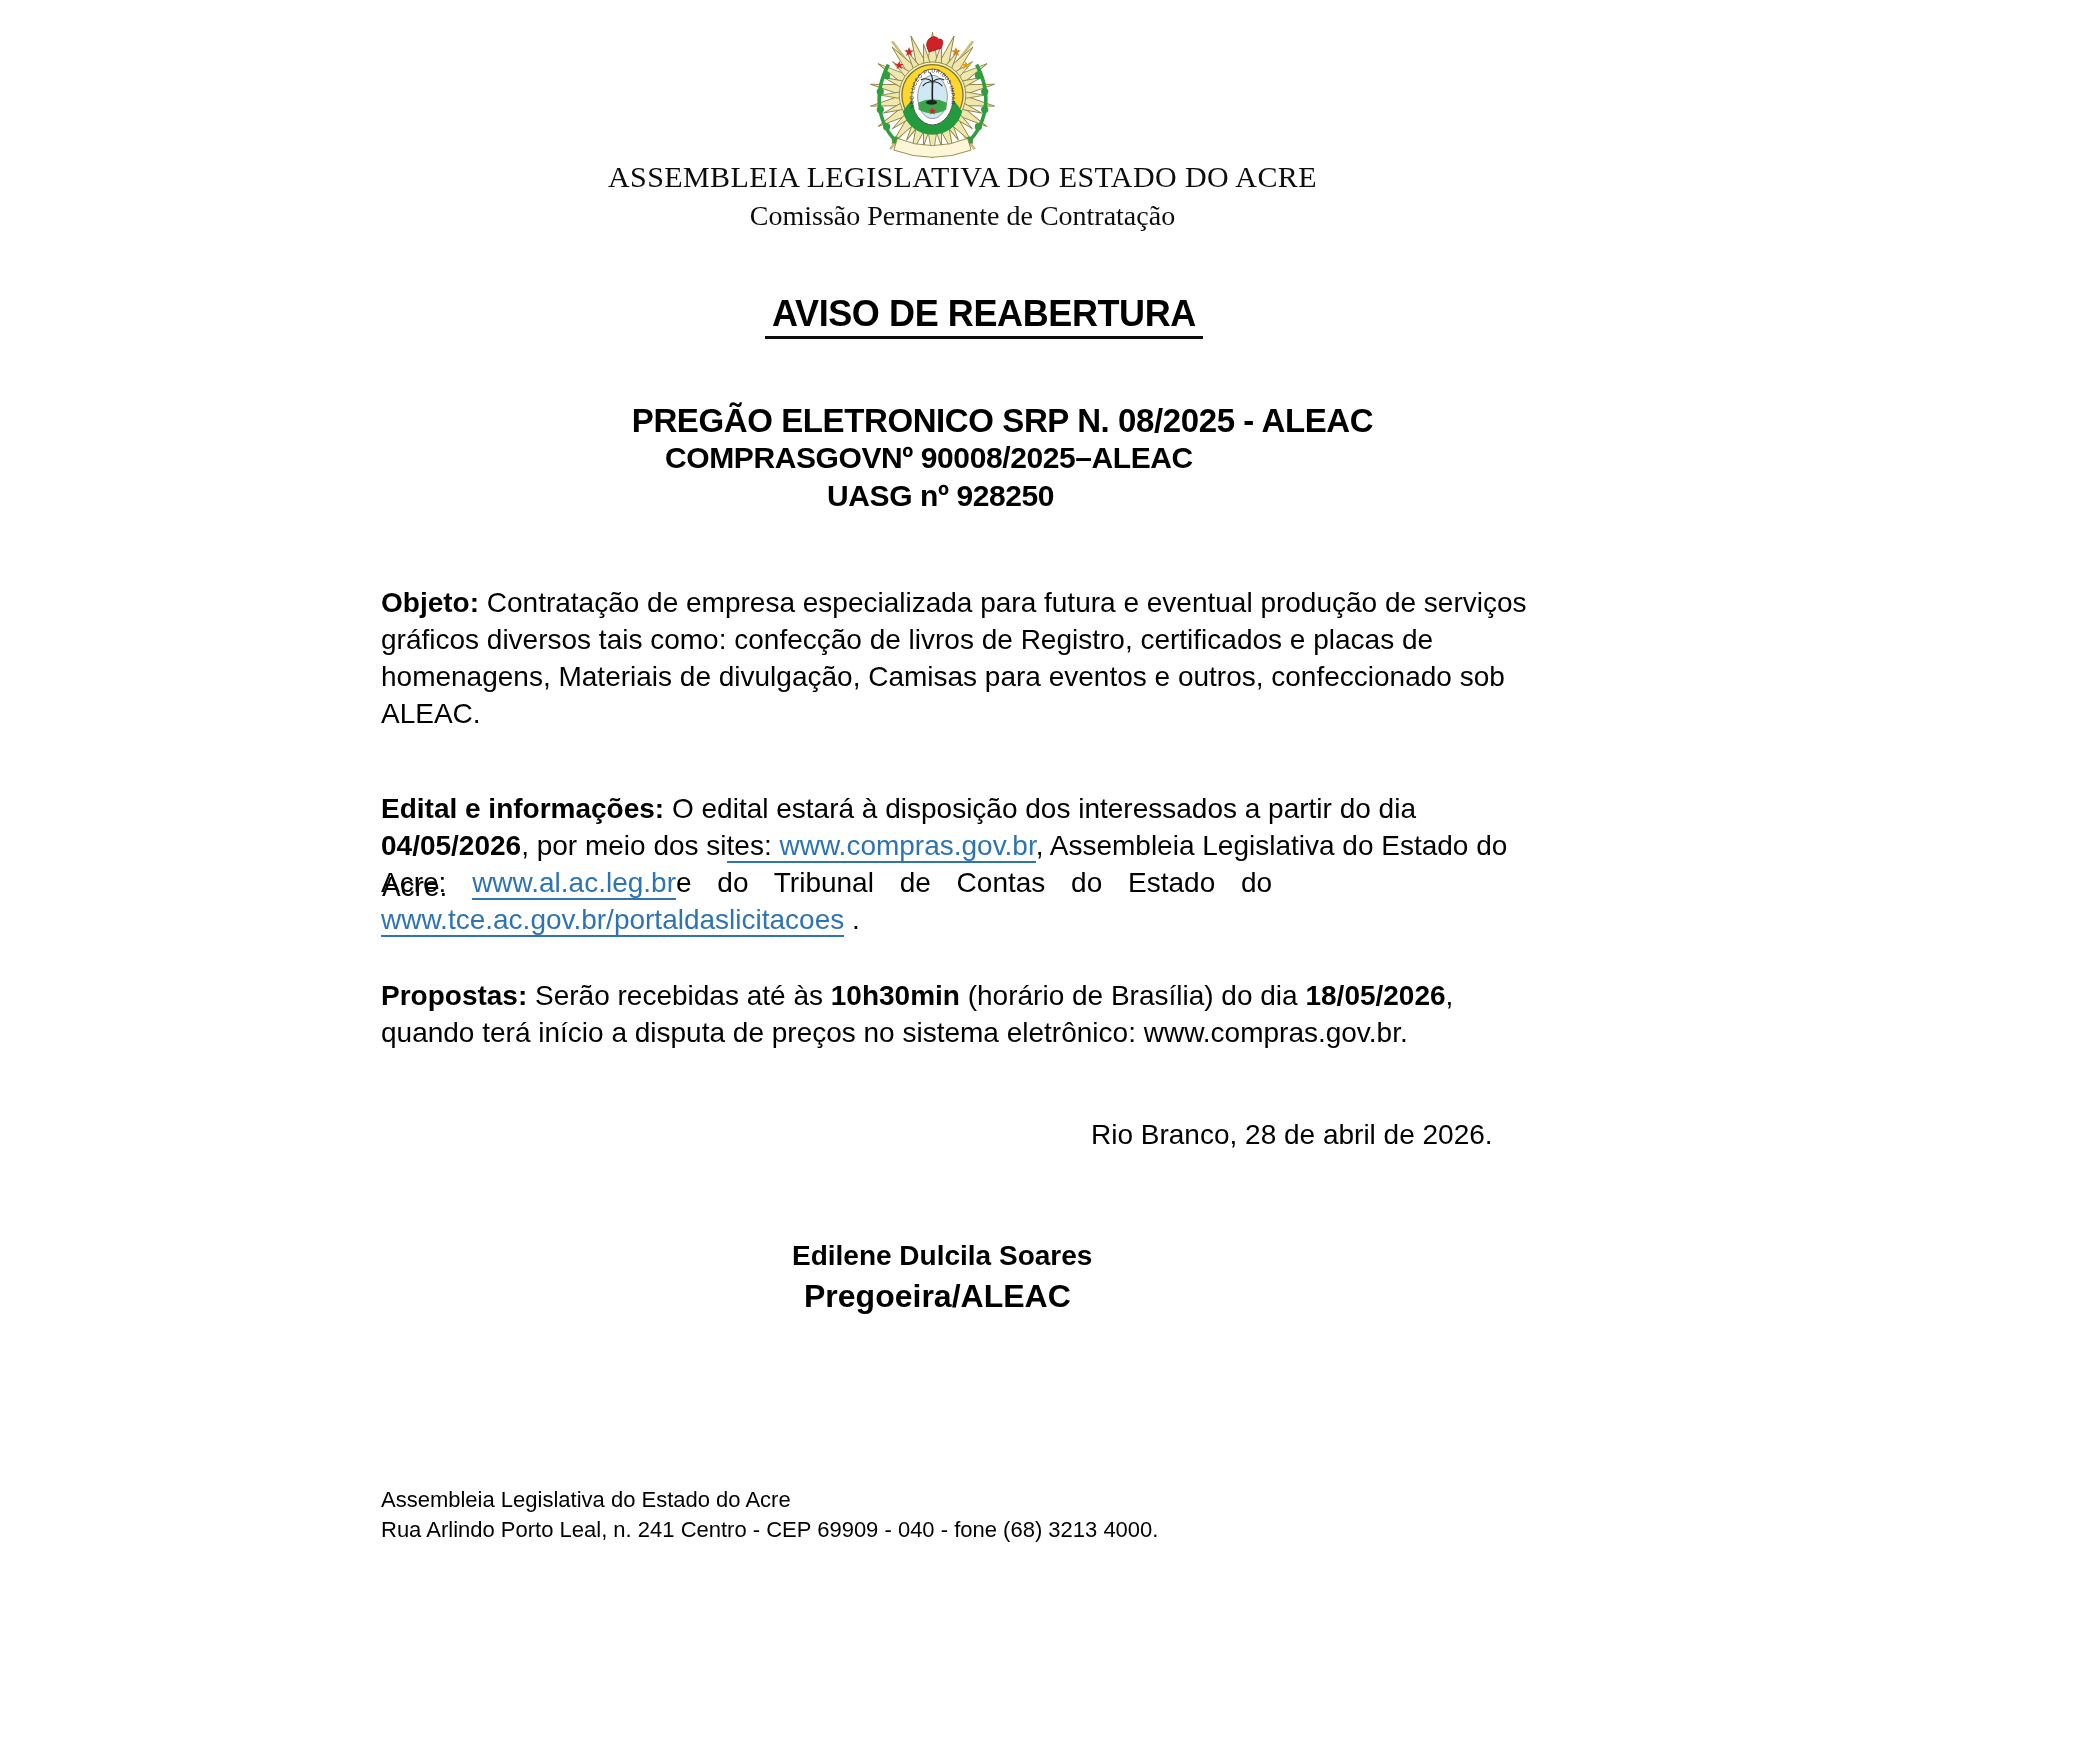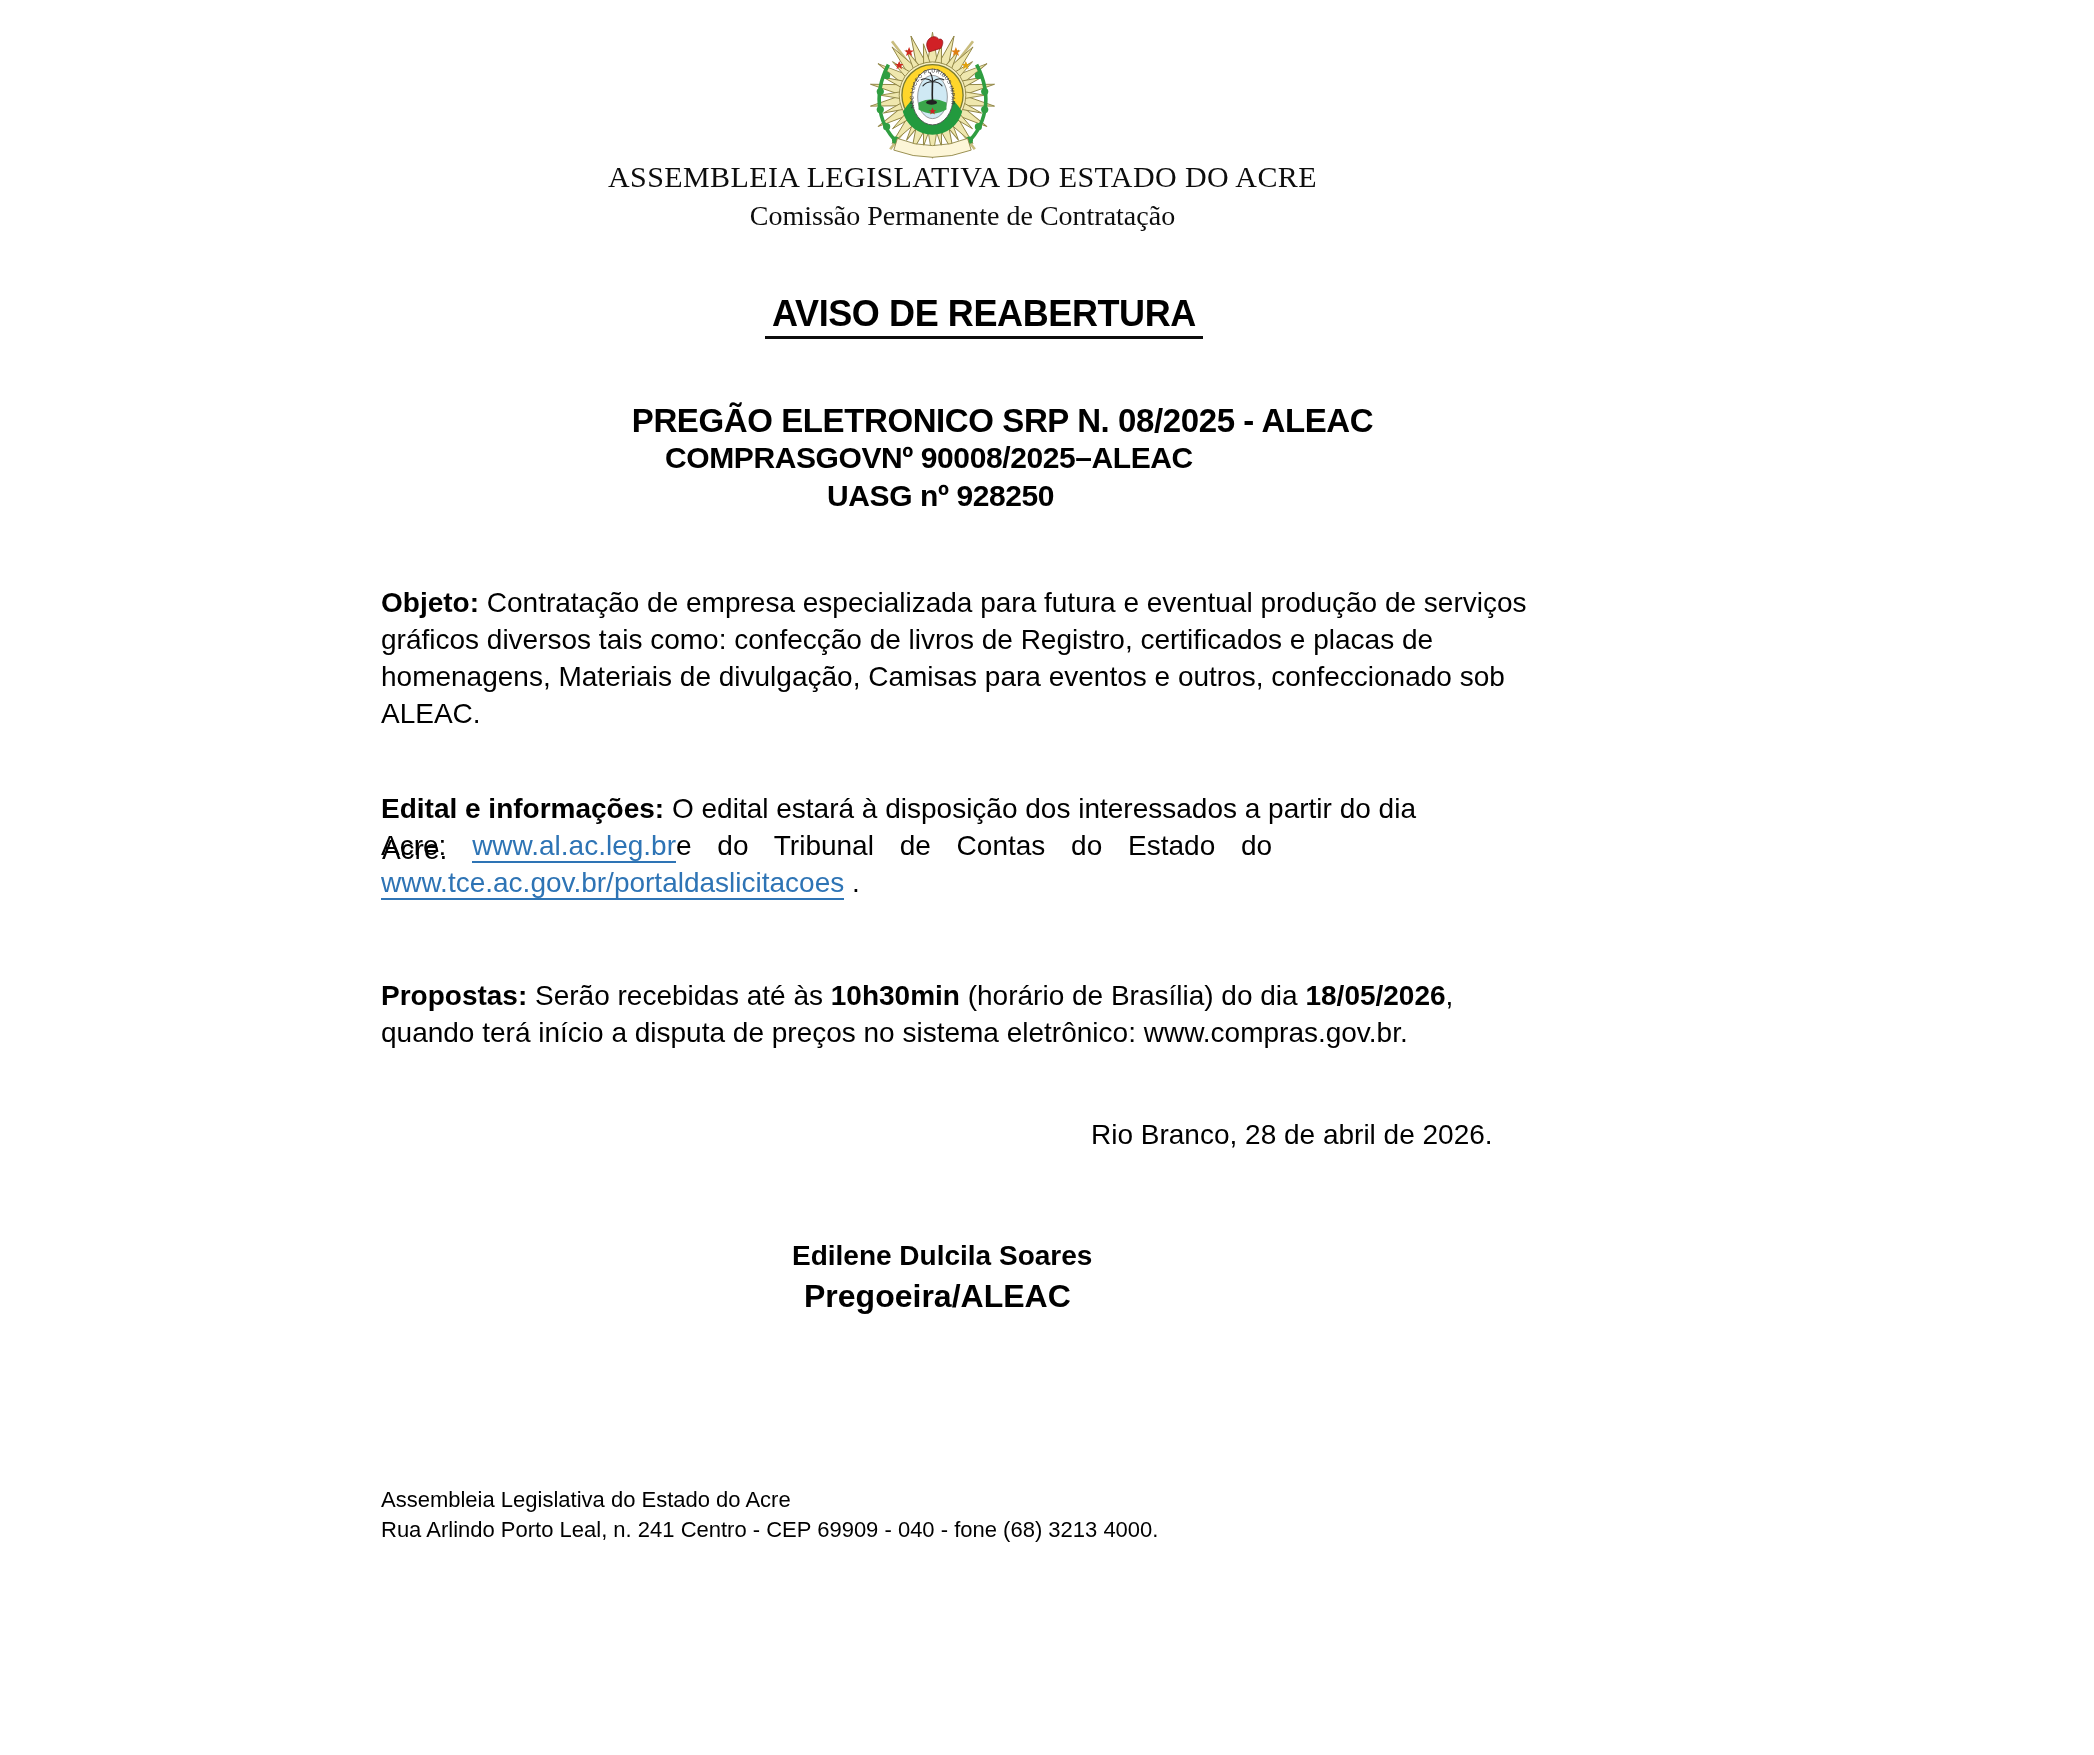--- a/index.html
+++ b/index.html
@@ -163,20 +163,21 @@
 
   <div class="abs para objeto">
     <div class="ln"><b>Objeto:</b><span> Contratação de empresa especializada para futura e eventual produção de serviços</span></div>
     <div class="ln">gráficos diversos tais como: confecção de livros de Registro, certificados e placas de</div>
     <div class="ln">homenagens, Materiais de divulgação, Camisas para eventos e outros, confeccionado sob</div>
     <div class="ln">ALEAC.</div>
   </div>
 
   <div class="abs para edital">
     <div class="ln"><b>Edital e informações:</b><span> O edital estará à disposição dos interessados a partir do dia</span></div>
+    <div class="ln"><b>04/05/2026</b><span>, por meio dos si</span><span class="u-blue">tes: </span><a class="lnk">www.compras.gov.br</a><span>, Assembleia Legislativa do Estado do</span></div>
     <div class="ln wide"><span class="overlap"><span class="ghost">Acre.</span><span>Acre:</span></span><span> </span><a class="lnk">www.al.ac.leg.br</a><span>e do Tribunal de Contas do Estado do</span></div>
     <div class="ln"><a class="lnk">www.tce.ac.gov.br/portaldaslicitacoes</a><span> .</span></div>
   </div>
 
   <div class="abs para propostas">
     <div class="ln"><b>Propostas:</b><span> Serão recebidas até às </span><b>10h30min</b><span> (horário de Brasília) do dia </span><b>18/05/2026</b><span>,</span></div>
     <div class="ln">quando terá início a disputa de preços no sistema eletrônico: www.compras.gov.br.</div>
   </div>
 
   <div class="abs dateline">Rio Branco, 28 de abril de 2026.</div>

